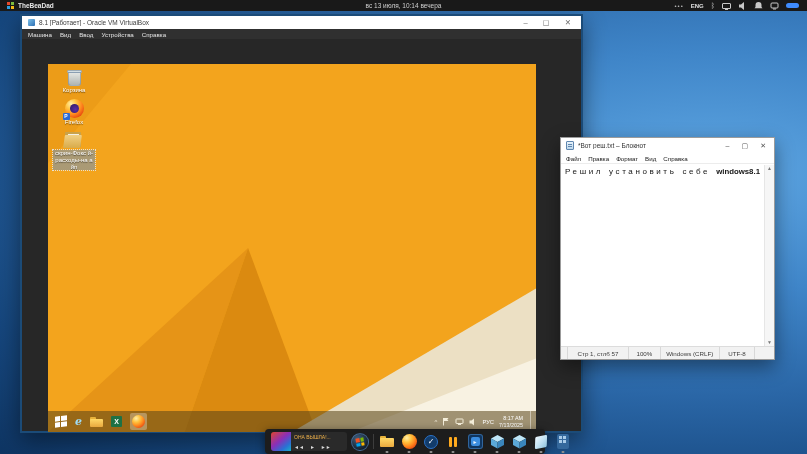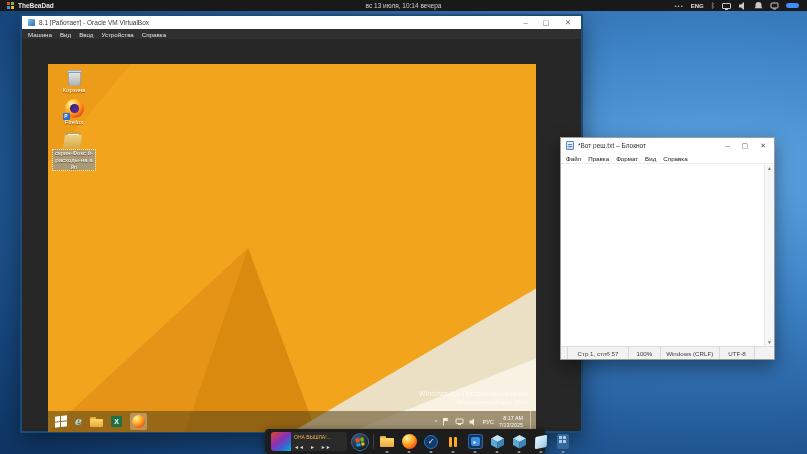--- a/index.html
+++ b/index.html
@@ -256,24 +256,20 @@
           <div class="vm-ico">
             <span class="ico-folder">
                 <span class="back"></span>
                 <span class="paper"></span>
                 <span class="front"></span>
               </span>
             <span class="lbl lbl-selected">скрин-Фокс й-расходы-на айп</span>
           </div>
         </div>
 
-        <div class="vm-watermark">
-          <div class="l1">Windows 8.1 Профессиональная</div>
-          <div class="l2">Внутренняя сборка 9600</div>
-        </div>
 
         <div class="vm-taskbar">
           <span class="vms-start">
               <i></i>
               <i></i>
               <i></i>
               <i></i>
             </span>
           <span class="vms-ie">e</span>
           <span class="vms-folder">
@@ -327,20 +323,26 @@
       </span>
     </div>
     <div class="np-menubar">
       <span>Файл</span>
       <span>Правка</span>
       <span>Формат</span>
       <span>Вид</span>
       <span>Справка</span>
     </div>
     <div class="np-body">
+      <div class="np-text">
+        <span>Решил</span>
+        <span>установить</span>
+        <span>себе</span>
+        <span class="latin">windows8.1</span>
+      </div>
       <div class="np-scroll">
         <span>▲</span>
         <span>▼</span>
       </div>
     </div>
     <div class="np-status">
       <span class="cell fill"></span>
       <span class="cell c-cursor">Стр 1, стлб 57</span>
       <span class="cell c-zoom">100%</span>
       <span class="cell c-eol">Windows (CRLF)</span>

